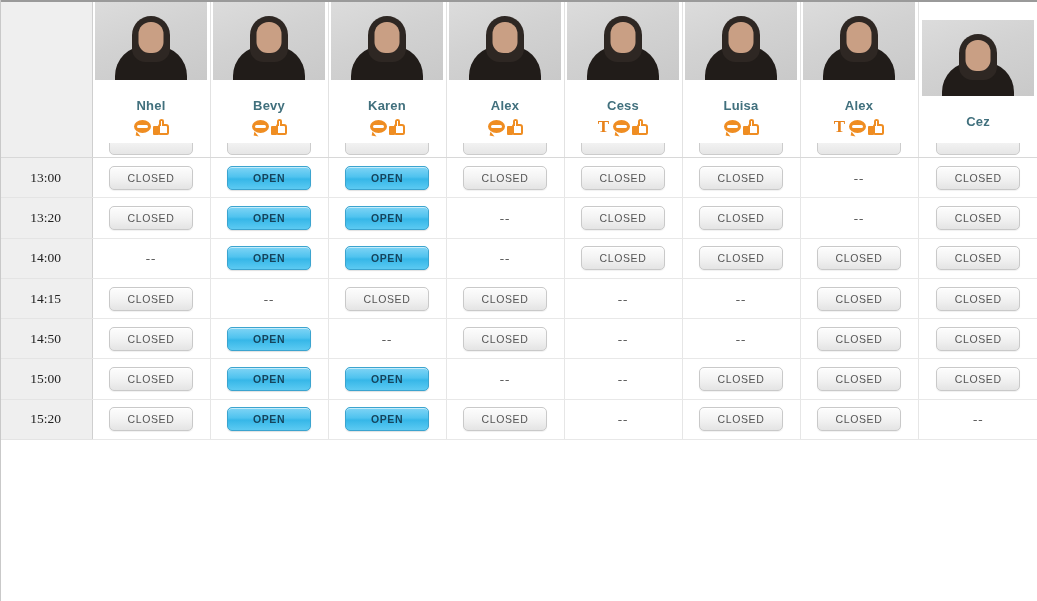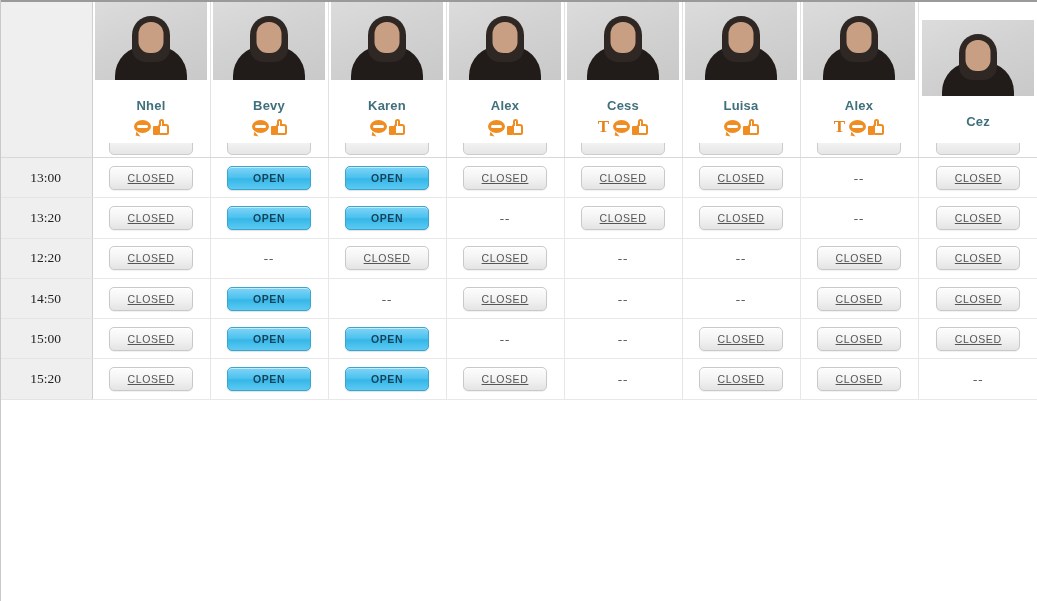--- a/index.html
+++ b/index.html
@@ -212,21 +212,20 @@
     border-radius: 5px;
     text-align: center;
     cursor: pointer;
     user-select: none;
   }
   .btn.closed {
     border: 1px solid #c9c9c9;
     background: linear-gradient(180deg,#fdfdfd 0%,#f3f3f3 50%,#e4e4e4 100%);
     color: #555555;
     box-shadow: 0 1px 1px rgba(0,0,0,.06), inset 0 1px 0 #ffffff;
-    text-decoration: underline;
   }
   .btn.open {
     border: 1px solid #3ba4cf;
     background: linear-gradient(180deg,#7fd4f5 0%,#4fc3ef 45%,#36b7e8 55%,#5ccaf2 100%);
     color: #16445c;
     font-weight: bold;
     box-shadow: 0 1px 1px rgba(0,0,0,.12), inset 0 1px 0 rgba(255,255,255,.55);
   }
   .dash {
     display: inline-block;
@@ -480,21 +479,32 @@
           <td class="slot-cell" style="width: 118px;"><span class="btn closed">CLOSED</span></td>
           <td class="slot-cell" style="width: 118px;"><span class="btn open">OPEN</span></td>
           <td class="slot-cell" style="width: 118px;"><span class="btn open">OPEN</span></td>
           <td class="slot-cell" style="width: 118px;"><span class="dash">--</span></td>
           <td class="slot-cell" style="width: 118px;"><span class="btn closed">CLOSED</span></td>
           <td class="slot-cell" style="width: 118px;"><span class="btn closed">CLOSED</span></td>
           <td class="slot-cell" style="width: 118px;"><span class="dash">--</span></td>
           <td class="slot-cell" style="width: 118px;"><span class="btn closed">CLOSED</span></td>
         </tr>
         <tr>
-          <td class="time-cell">12:20</td>
+          <td class="time-cell">14:00</td>
+          <td class="slot-cell" style="width: 118px;"><span class="dash">--</span></td>
+          <td class="slot-cell" style="width: 118px;"><span class="btn open">OPEN</span></td>
+          <td class="slot-cell" style="width: 118px;"><span class="btn open">OPEN</span></td>
+          <td class="slot-cell" style="width: 118px;"><span class="dash">--</span></td>
+          <td class="slot-cell" style="width: 118px;"><span class="btn closed">CLOSED</span></td>
+          <td class="slot-cell" style="width: 118px;"><span class="btn closed">CLOSED</span></td>
+          <td class="slot-cell" style="width: 118px;"><span class="btn closed">CLOSED</span></td>
+          <td class="slot-cell" style="width: 118px;"><span class="btn closed">CLOSED</span></td>
+        </tr>
+        <tr>
+          <td class="time-cell">14:15</td>
           <td class="slot-cell" style="width: 118px;"><span class="btn closed">CLOSED</span></td>
           <td class="slot-cell" style="width: 118px;"><span class="dash">--</span></td>
           <td class="slot-cell" style="width: 118px;"><span class="btn closed">CLOSED</span></td>
           <td class="slot-cell" style="width: 118px;"><span class="btn closed">CLOSED</span></td>
           <td class="slot-cell" style="width: 118px;"><span class="dash">--</span></td>
           <td class="slot-cell" style="width: 118px;"><span class="dash">--</span></td>
           <td class="slot-cell" style="width: 118px;"><span class="btn closed">CLOSED</span></td>
           <td class="slot-cell" style="width: 118px;"><span class="btn closed">CLOSED</span></td>
         </tr>
         <tr>

